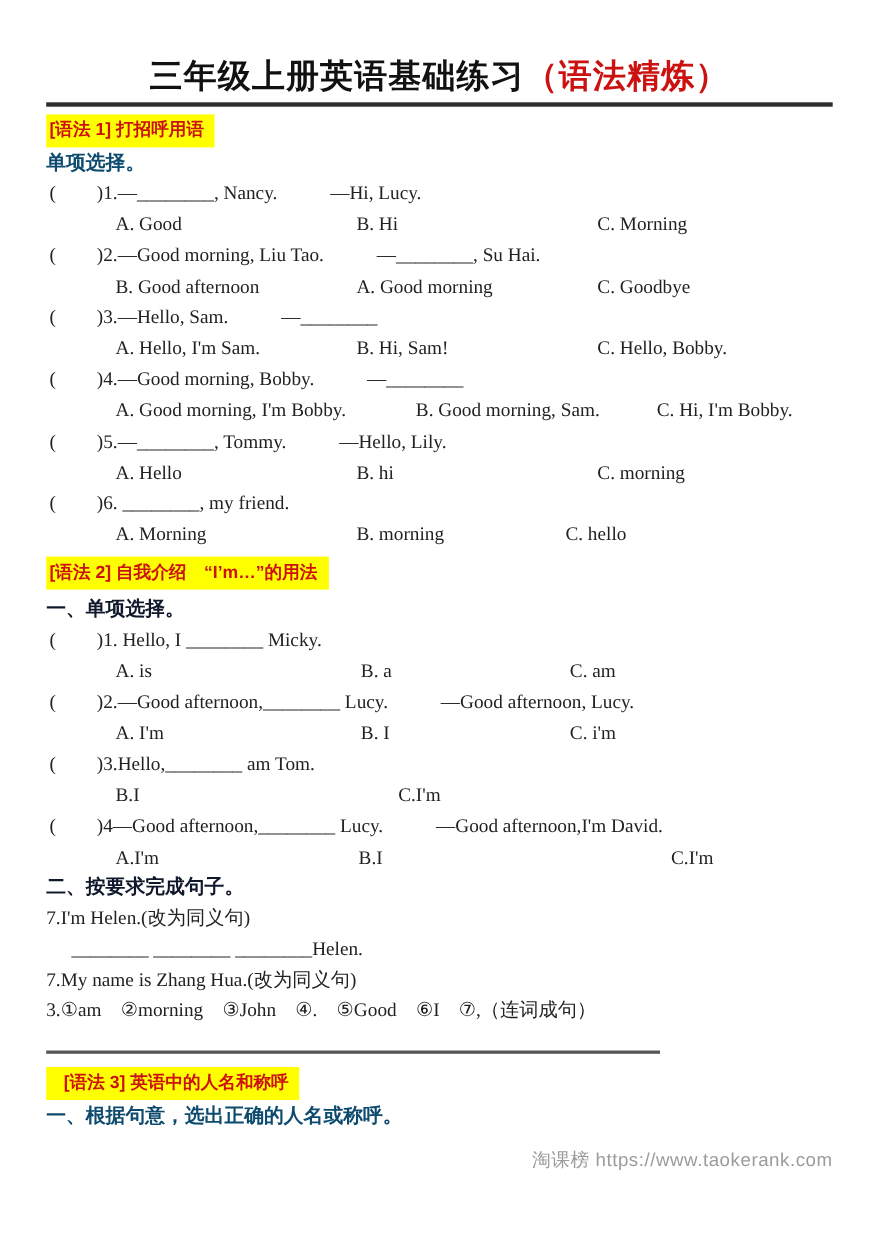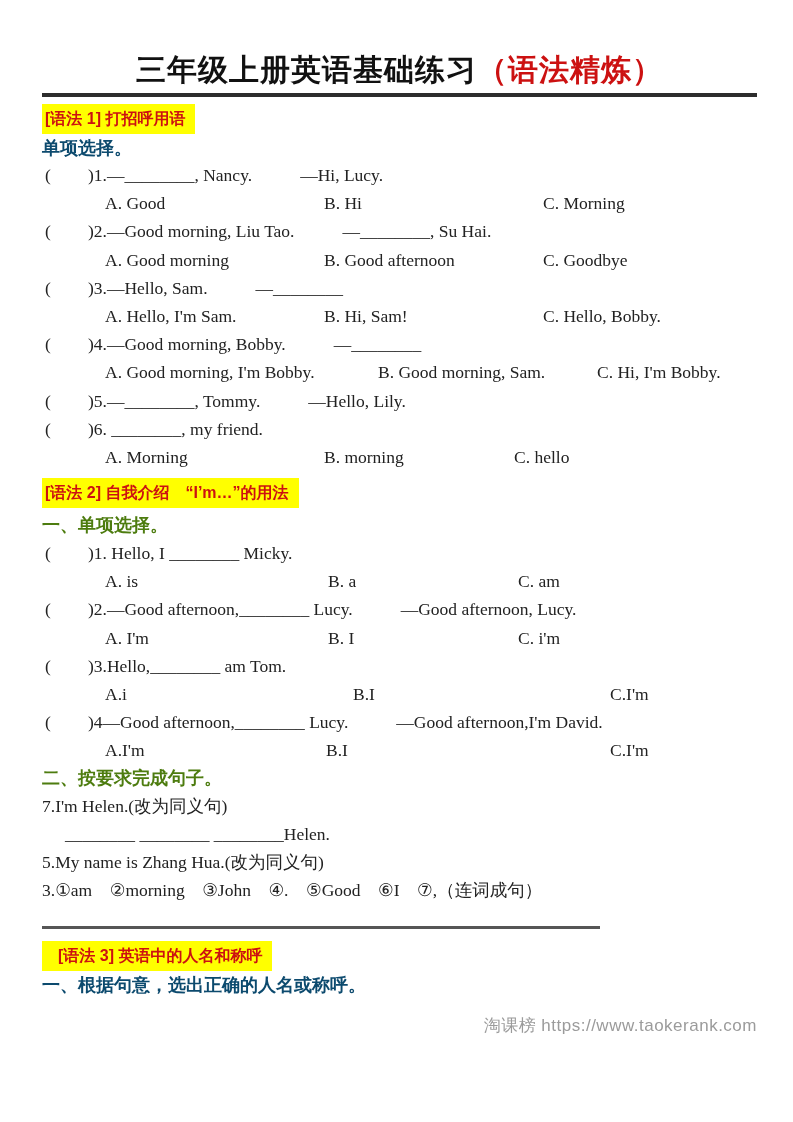--- a/index.html
+++ b/index.html
@@ -57,21 +57,21 @@
   .opts span { display:inline-block; }
   .w219{width:219px} .w190{width:190px} .w273{width:273px}
   .w223{width:223px} .w248{width:248px} .w257{width:257px}
   .w221{width:221px} .w284{width:284px}
   .part-title {
     font-family:"Liberation Sans","DejaVu Sans",sans-serif;
     font-weight:bold;
     font-size:18px;
     line-height:27px;
     height:27px;
-    color:#4d7c0f;
+    color:#0f172a;
     white-space:nowrap;
   }
   .part-title.mt { margin-top:4px; }
   .indent { padding-left:23px; }
   .answer-rule {
     width:558px;
     border-bottom:3px solid #565656;
     height:20px;
     margin-top:2px;
   }
@@ -104,22 +104,22 @@
   <div class="line opts">
     <span class="w219">A. Good</span>
       <span class="w219">B. Hi</span>
       <span>C. Morning</span>
   </div>
 
   <div class="line q">
     <span class="paren">(</span><span>)2.—Good morning, Liu Tao.</span><span class="reply">—________, Su Hai.</span>
   </div>
   <div class="line opts">
-    <span class="w219">A. Good morning</span>
-      <span class="w219">B. Good afternoon</span>
+    <span class="w219">B. Good afternoon</span>
+      <span class="w219">A. Good morning</span>
       <span>C. Goodbye</span>
   </div>
 
   <div class="line q">
     <span class="paren">(</span><span>)3.—Hello, Sam.</span><span class="reply">—________</span>
   </div>
   <div class="line opts">
     <span class="w219">A. Hello, I'm Sam.</span>
       <span class="w219">B. Hi, Sam!</span>
       <span>C. Hello, Bobby.</span>
@@ -130,20 +130,25 @@
   </div>
   <div class="line opts">
     <span class="w273">A. Good morning, I'm Bobby.</span>
       <span class="w219">B. Good morning, Sam.</span>
       <span>C. Hi, I'm Bobby.</span>
   </div>
 
   <div class="line q">
     <span class="paren">(</span><span>)5.—________, Tommy.</span><span class="reply">—Hello, Lily.</span>
   </div>
+  <div class="line opts">
+    <span class="w219">A. Hello</span>
+      <span class="w219">B. hi</span>
+      <span>C. morning</span>
+  </div>
 
   <div class="line q">
     <span class="paren">(</span><span>)6. ________, my friend.</span><span class="reply"></span>
   </div>
   <div class="line opts">
     <span class="w219">A. Morning</span>
       <span class="w190">B. morning</span>
       <span>C. hello</span>
   </div>
 
@@ -165,39 +170,38 @@
   <div class="line opts">
     <span class="w223">A. I'm</span>
       <span class="w190">B. I</span>
       <span>C. i'm</span>
   </div>
 
   <div class="line q">
     <span class="paren">(</span><span>)3.Hello,________ am Tom.</span><span class="reply"></span>
   </div>
   <div class="line opts">
-    <span class="w248">A.i</span>
       <span class="w257">B.I</span>
       <span>C.I'm</span>
   </div>
 
   <div class="line q">
     <span class="paren">(</span><span>)4—Good afternoon,________ Lucy.</span><span class="reply">—Good afternoon,I'm David.</span>
   </div>
   <div class="line opts">
     <span class="w221">A.I'm</span>
       <span class="w284">B.I</span>
       <span>C.I'm</span>
   </div>
 
   <div class="part-title">二、按要求完成句子。</div>
 
   <div class="line">7.I'm Helen.(改为同义句)</div>
   <div class="line indent">________ ________ ________Helen.</div>
-  <div class="line">5.My name is Zhang Hua.(改为同义句)</div>
+  <div class="line">7.My name is Zhang Hua.(改为同义句)</div>
   <div class="line">3.①am　②morning　③John　④.　⑤Good　⑥I　⑦,（连词成句）</div>
 
   <div class="answer-rule"></div>
 
   <div class="sec-header s3-header">[语法 3] 英语中的人名和称呼</div>
   <div class="instr">一、根据句意，选出正确的人名或称呼。</div>
 
   <div class="footer">淘课榜 https://www.taokerank.com</div>
 
 </div>

